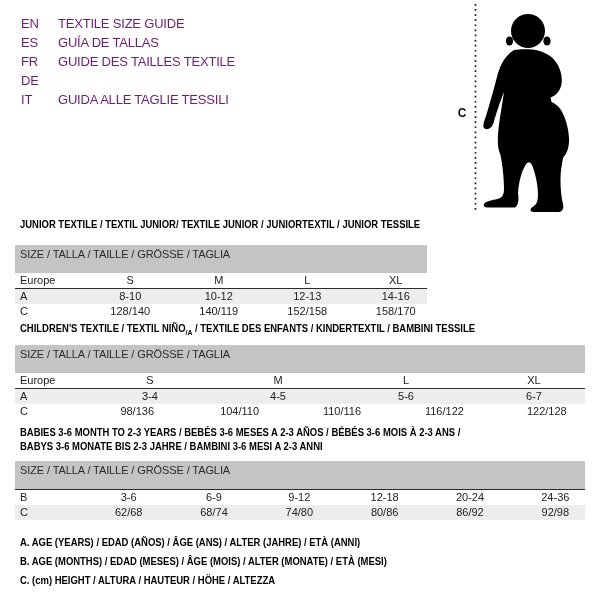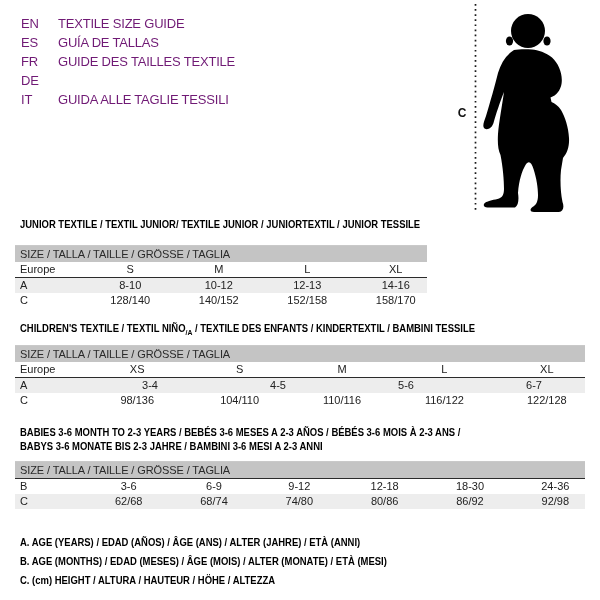--- a/index.html
+++ b/index.html
@@ -14,21 +14,21 @@
   .lang-label{white-space:nowrap;}
   
   .figure{position:absolute;left:440px;top:0;width:160px;height:220px;}
   .height-c{position:absolute;left:454px;top:105px;width:16px;text-align:center;font-weight:bold;font-size:12px;line-height:16px;color:#111;}
   
   .sec-title{position:absolute;left:20px;font-weight:bold;font-size:11px;line-height:14px;color:#000;
              white-space:nowrap;transform:scaleX(0.86);transform-origin:0 0;}
   .sec-title sub{font-size:8px;}
   
   .size-table{position:absolute;left:15px;border-top:1px solid #c9c9c9;}
-  .bar{background:#c4c4c4;height:16px;line-height:16px;padding-left:5px;font-size:11px;color:#2a2a2a;letter-spacing:-0.1px;}
+  .bar{background:#c4c4c4;height:27px;line-height:16px;padding-left:5px;font-size:11px;color:#2a2a2a;letter-spacing:-0.1px;}
   .trow{display:flex;height:15px;line-height:15px;font-size:11px;color:#222;gap:26px;}
   .trow.sep{border-top:1px solid #2b2b2b;}
   .trow.alt{background:#ededed;}
   .cell{flex:1;text-align:center;white-space:nowrap;}
   .cell.lbl{flex:none;width:58px;text-align:left;padding-left:5px;box-sizing:border-box;}
   
   .footnotes{position:absolute;left:20px;top:533px;font-weight:bold;font-size:11px;line-height:19px;color:#000;
              white-space:nowrap;transform:scaleX(0.86);transform-origin:0 0;}
 </style>
 </head>
@@ -112,32 +112,31 @@
     <div class="trow sep alt">
       <div class="cell lbl">A</div>
       <div class="cell">8-10</div>
       <div class="cell">10-12</div>
       <div class="cell">12-13</div>
       <div class="cell">14-16</div>
     </div>
     <div class="trow">
       <div class="cell lbl">C</div>
       <div class="cell">128/140</div>
-      <div class="cell">140/152</div>
+      <div class="cell">140/119</div>
       <div class="cell">152/158</div>
       <div class="cell">158/170</div>
     </div>
   </div>
 
   <div class="sec-title" style="top:321px"><span>CHILDREN'S TEXTILE / TEXTIL NIÑO</span><sub>/A</sub><span> / TEXTILE DES ENFANTS / KINDERTEXTIL / BAMBINI TESSILE</span></div>
   <div class="size-table" style="top:345px;width:570px">
     <div class="bar">SIZE / TALLA / TAILLE / GRÖSSE / TAGLIA</div>
     <div class="trow">
       <div class="cell lbl">Europe</div>
-      <div class="cell">XS</div>
       <div class="cell">S</div>
       <div class="cell">M</div>
       <div class="cell">L</div>
       <div class="cell">XL</div>
     </div>
     <div class="trow sep alt">
       <div class="cell lbl">A</div>
       <div class="cell">3-4</div>
       <div class="cell">4-5</div>
       <div class="cell">5-6</div>
@@ -158,21 +157,21 @@
     <div>BABYS 3-6 MONATE BIS 2-3 JAHRE / BAMBINI 3-6 MESI A 2-3 ANNI</div>
   </div>
   <div class="size-table" style="top:461px;width:570px">
     <div class="bar">SIZE / TALLA / TAILLE / GRÖSSE / TAGLIA</div>
     <div class="trow sep">
       <div class="cell lbl">B</div>
       <div class="cell">3-6</div>
       <div class="cell">6-9</div>
       <div class="cell">9-12</div>
       <div class="cell">12-18</div>
-      <div class="cell">18-30</div>
+      <div class="cell">20-24</div>
       <div class="cell">24-36</div>
     </div>
     <div class="trow alt">
       <div class="cell lbl">C</div>
       <div class="cell">62/68</div>
       <div class="cell">68/74</div>
       <div class="cell">74/80</div>
       <div class="cell">80/86</div>
       <div class="cell">86/92</div>
       <div class="cell">92/98</div>

